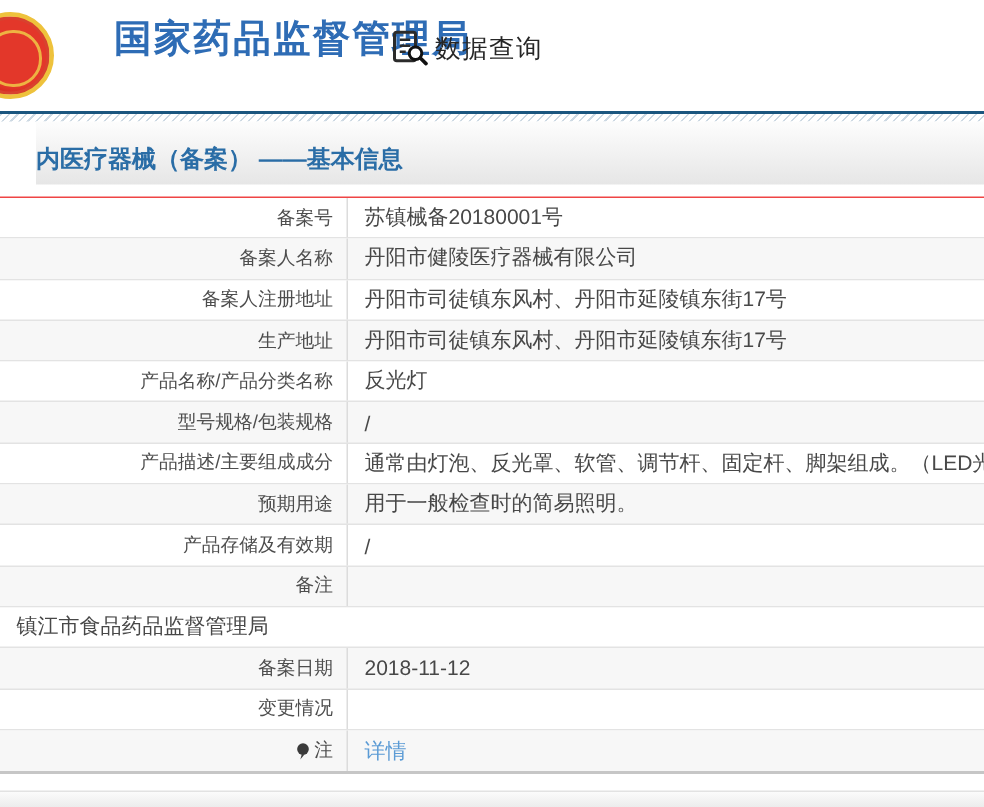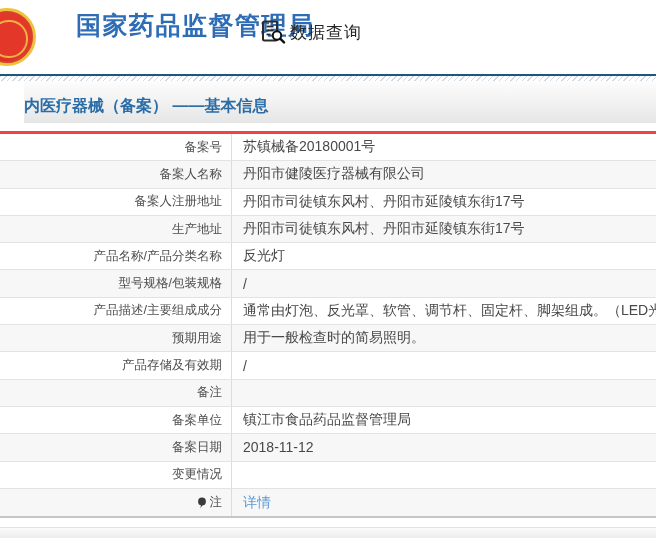--- a/index.html
+++ b/index.html
@@ -27,21 +27,21 @@
   .navy-line { position:absolute; top:74px; left:0; width:656px; height:2px; background:#1b567f; }
   .hatch { position:absolute; top:76px; left:0; width:656px; height:5px;
     background:repeating-linear-gradient(135deg,#cdd9e3 0 1px,#ffffff 1px 4px); }
   .title-band { position:absolute; top:81px; left:0; width:652px; height:42px;
     background:linear-gradient(#fdfdfd,#e6e6e6);margin-left:24px; }
   .page-title { position:absolute; top:15px; left:0; font-size:16px; font-weight:bold;
     color:#2a6da6; white-space:nowrap; }
 
   
   .table { position:absolute; top:131px; left:0; width:656px;
-    border-top:3px solid #ef4444; border-bottom:2px solid #c6c6c6; }
+    border-top:1px solid #ef4444; border-bottom:2px solid #c6c6c6; }
   .row { display:flex; align-items:stretch; height:27.3px; border-bottom:1px solid #e3e3e3;
     background:#fff; }
   .row:last-child { border-bottom:none; }
   .row:nth-child(even) { background:#f7f7f7; }
   .cell-label { width:232px; flex:0 0 232px; display:flex; align-items:center;
     justify-content:flex-end; gap:3px; padding-right:9px; border-right:1px solid #dcdcdc;
     font-size:12.5px; color:#4d4d4d; white-space:nowrap; }
   .cell-value { flex:1; display:flex; align-items:center; padding-left:11px;
     font-size:14px; color:#484848; white-space:nowrap; }
   .link { color:#5b9bd5; cursor:pointer; text-decoration:none; }
@@ -113,21 +113,20 @@
     </div>
     <div class="row">
       <div class="cell-label">产品存储及有效期</div>
       <div class="cell-value">/</div>
     </div>
     <div class="row">
       <div class="cell-label">备注</div>
       <div class="cell-value"></div>
     </div>
     <div class="row">
-      <div class="cell-label">备案单位</div>
       <div class="cell-value">镇江市食品药品监督管理局</div>
     </div>
     <div class="row">
       <div class="cell-label">备案日期</div>
       <div class="cell-value">2018-11-12</div>
     </div>
     <div class="row">
       <div class="cell-label">变更情况</div>
       <div class="cell-value"></div>
     </div>

